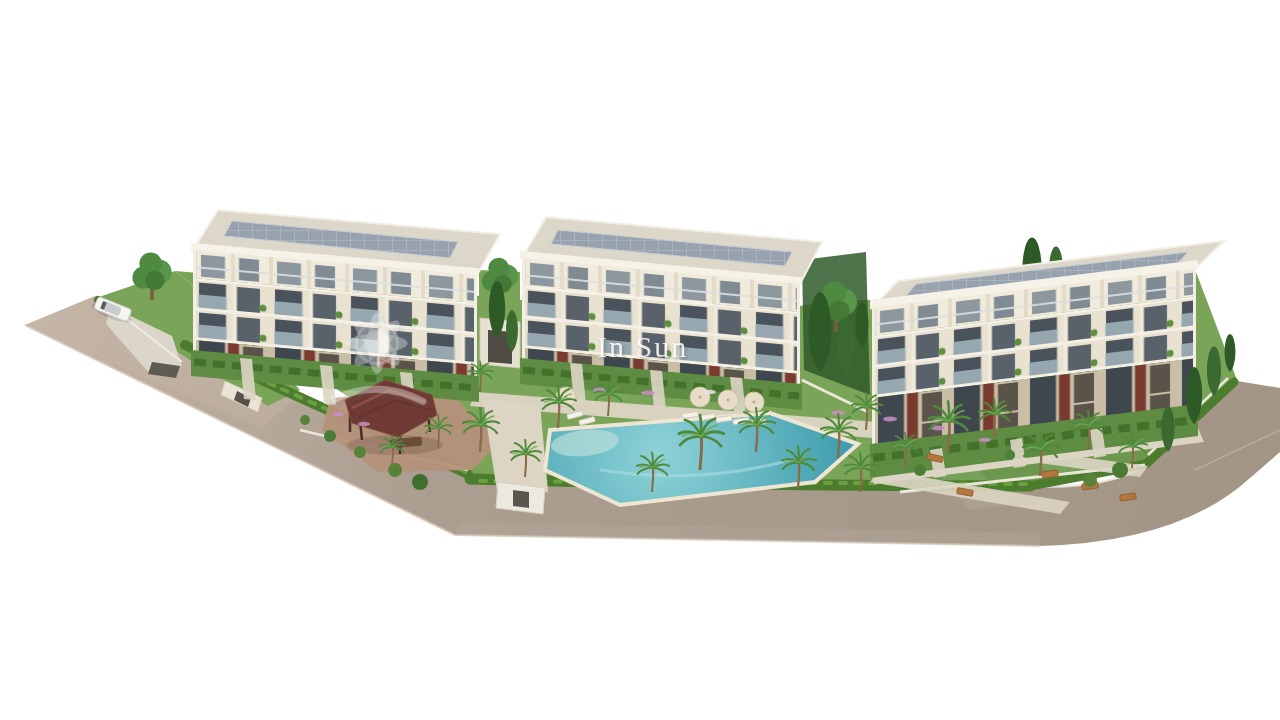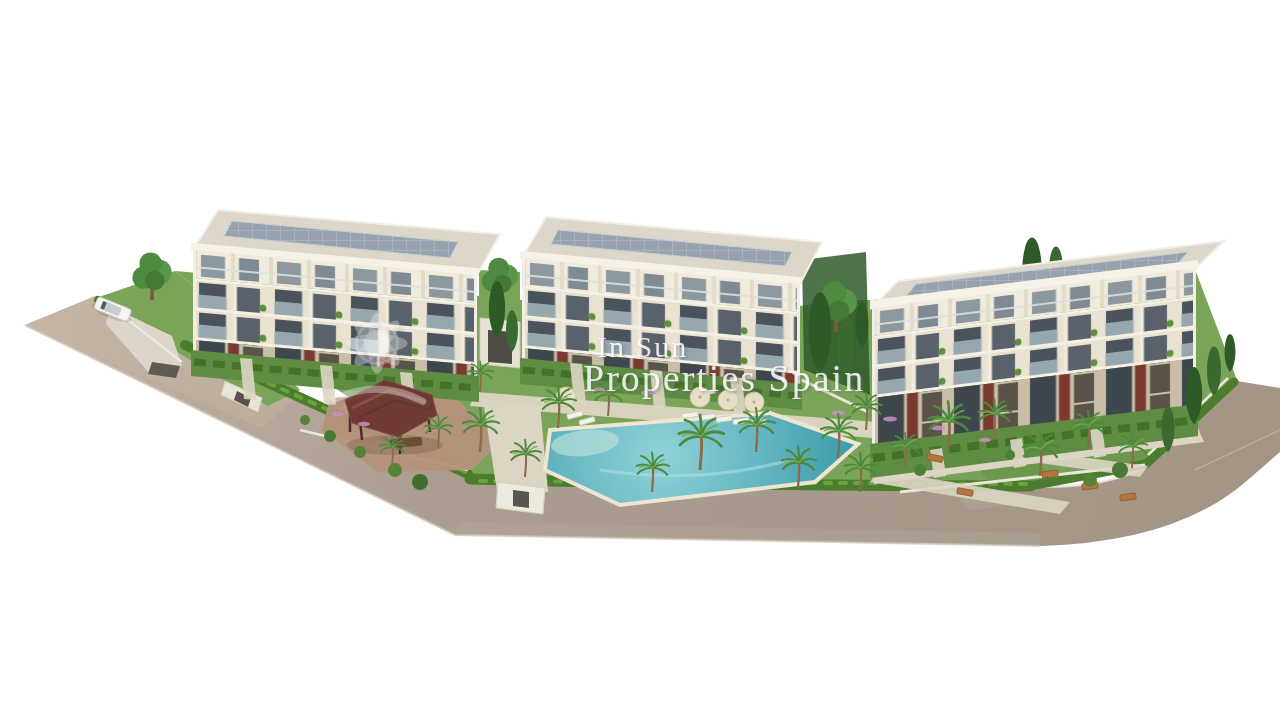--- a/index.html
+++ b/index.html
@@ -335,15 +335,14 @@
         <ellipse rx="9" ry="30" transform="rotate(45)"></ellipse>
         <ellipse rx="9" ry="30" transform="rotate(90)"></ellipse>
         <ellipse rx="9" ry="30" transform="rotate(135)"></ellipse>
       </g>
       <circle r="20" fill="none" stroke="rgba(255,255,255,0.45)" stroke-width="3"></circle>
       <circle r="13" fill="rgba(255,255,255,0.6)"></circle>
     </g>
     <path d="M8,101 Q50,80 95,103" fill="none" stroke="rgba(255,255,255,0.55)" stroke-width="7" stroke-linecap="round"></path>
   </svg>
   <div id="wm-line1" class="wm-text">In Sun</div>
-  <div id="wm-line2" class="wm-text">Properties Spain</div>
 </div>
 </div>
 
 </body></html>

